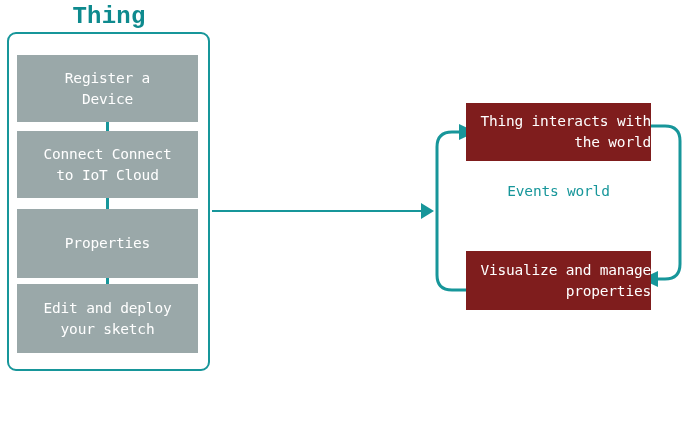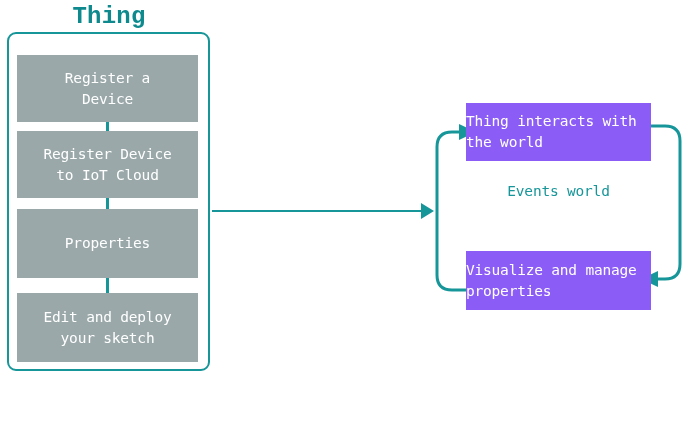--- a/index.html
+++ b/index.html
@@ -67,21 +67,21 @@
     line-height: 21px;
     letter-spacing: -0.2px;
     box-sizing: border-box;
     padding: 8px 4px;
   }
   .step-box span { display: block; }
 
   #step-0 { top: 55px;  height: 67px; }
   #step-1 { top: 131px; height: 67px; }
   #step-2 { top: 207px; height: 67px; }
-  #step-3 { top: 293px; height: 69px; }
+  #step-3 { top: 284px; height: 69px; }
   
   #step-2 { top: 209px; height: 69px; }
 
   .step-connector {
     position: absolute;
     left: 106px;
     width: 3px;
     background: #17969A;
   }
   #conn-0 { top: 122px; height: 9px; }
@@ -106,26 +106,26 @@
     border-top: 8px solid transparent;
     border-bottom: 8px solid transparent;
     border-left: 13px solid #17969A;
   }
 
   
   .cycle-box {
     position: absolute;
     left: 466px;
     width: 185px;
-    background: #8b5cf6;
+    background: #7f1d1d;
     color: #ffffff;
     display: flex;
     align-items: center;
     justify-content: center;
-    text-align: left;
+    text-align: right;
     font-family: "DejaVu Sans Mono", monospace;
     font-size: 14.5px;
     line-height: 21px;
     letter-spacing: -0.2px;
     box-sizing: border-box;
   }
   #cycle-box-top    { top: 103px; height: 58px; }
   #cycle-box-bottom { top: 251px; height: 59px; }
 
   #cycle-center-label {
@@ -163,21 +163,21 @@
     <div>
       <span>Register a</span>
       <span>Device</span>
     </div>
   </div>
 
   <div class="step-connector" id="conn-0"></div>
 
   <div class="step-box" id="step-1">
     <div>
-      <span>Register Device</span>
+      <span>Connect Connect</span>
       <span>to IoT Cloud</span>
     </div>
   </div>
 
   <div class="step-connector" id="conn-1"></div>
 
   <div class="step-box" id="step-2">
     <div>
       <span>Properties</span>
     </div>

